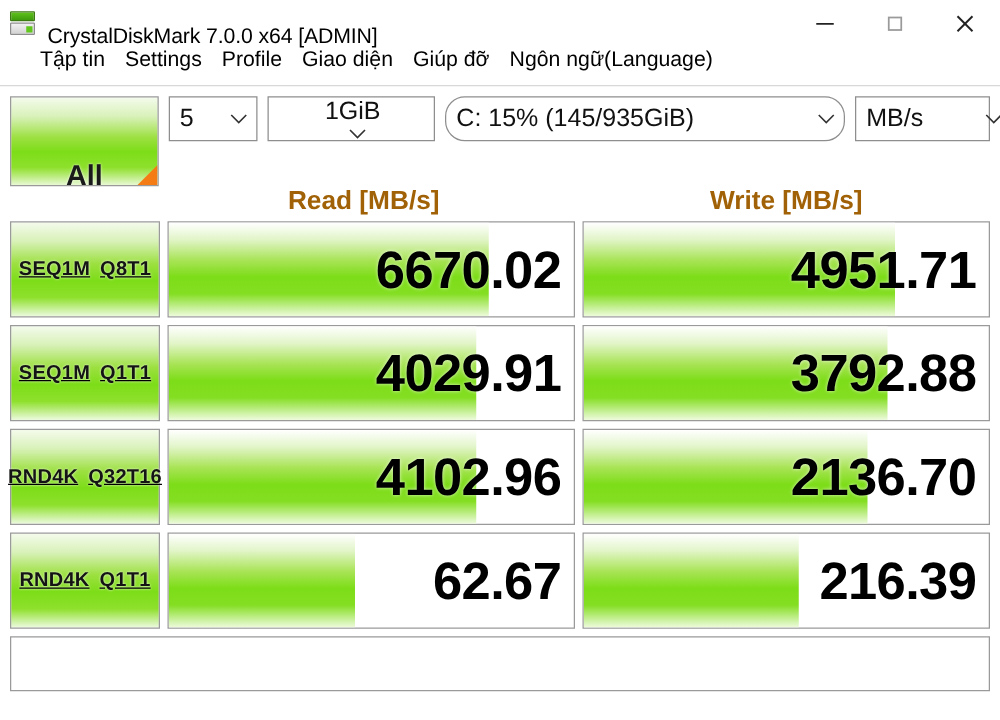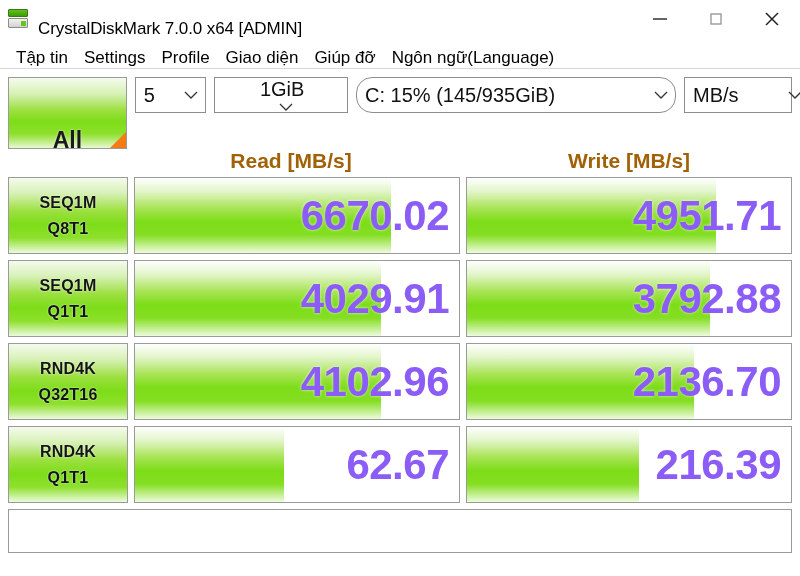--- a/index.html
+++ b/index.html
@@ -86,22 +86,22 @@
     background: transparent;
     border: none;
     cursor: default;
   }
   .win-btn svg { display: block; }
 
   
   .menubar {
     height: 30px;
     display: flex;
-    align-items: flex-end;
-    padding-left: 8px;
+    align-items: flex-start;
+    padding-left: 24px;
     gap: 0px;
     border-bottom: 1px solid #d8d8d8;
     background: #ffffff;
   }
   .menu-item {
     font-size: 17px;
     color: #000000;
     padding: 0 8px;
     white-space: nowrap;
     cursor: default;
@@ -218,25 +218,25 @@
     border: 1px solid #9a9a9a;
     box-sizing: border-box;
     background: linear-gradient(180deg,
       #f4fbec 0%,
       #d8f1b8 20%,
       #9ce040 44%,
       #7ddd18 62%,
       #8ee02c 80%,
       #ecfade 100%);
     display: flex;
-    flex-direction: column;
     align-items: center;
     justify-content: center;
     gap: 8px;
     cursor: default;
+    text-decoration: underline;
   }
   .row-label .lbl-main,
   .row-label .lbl-sub {
     font-size: 16px;
     font-weight: bold;
     color: #141414;
     text-shadow: 0 0 2px rgba(255,255,255,.85);
     letter-spacing: .2px;
   }
 
@@ -260,21 +260,21 @@
       #84de22 76%,
       #eefbdd 100%);
   }
   .result-cell .value {
     position: absolute;
     right: 10px;
     top: 50%;
     transform: translateY(-50%);
     font-size: 42px;
     font-weight: bold;
-    color: #8b5cf6;
+    color: #000000;
     letter-spacing: -0.5px;
     text-shadow: 0 0 3px rgba(255,255,255,.75);
     white-space: nowrap;
   }
 
   
   .status-box {
     margin: 4px 8px 0 8px;
     height: 44px;
     border: 1px solid #9a9a9a;

